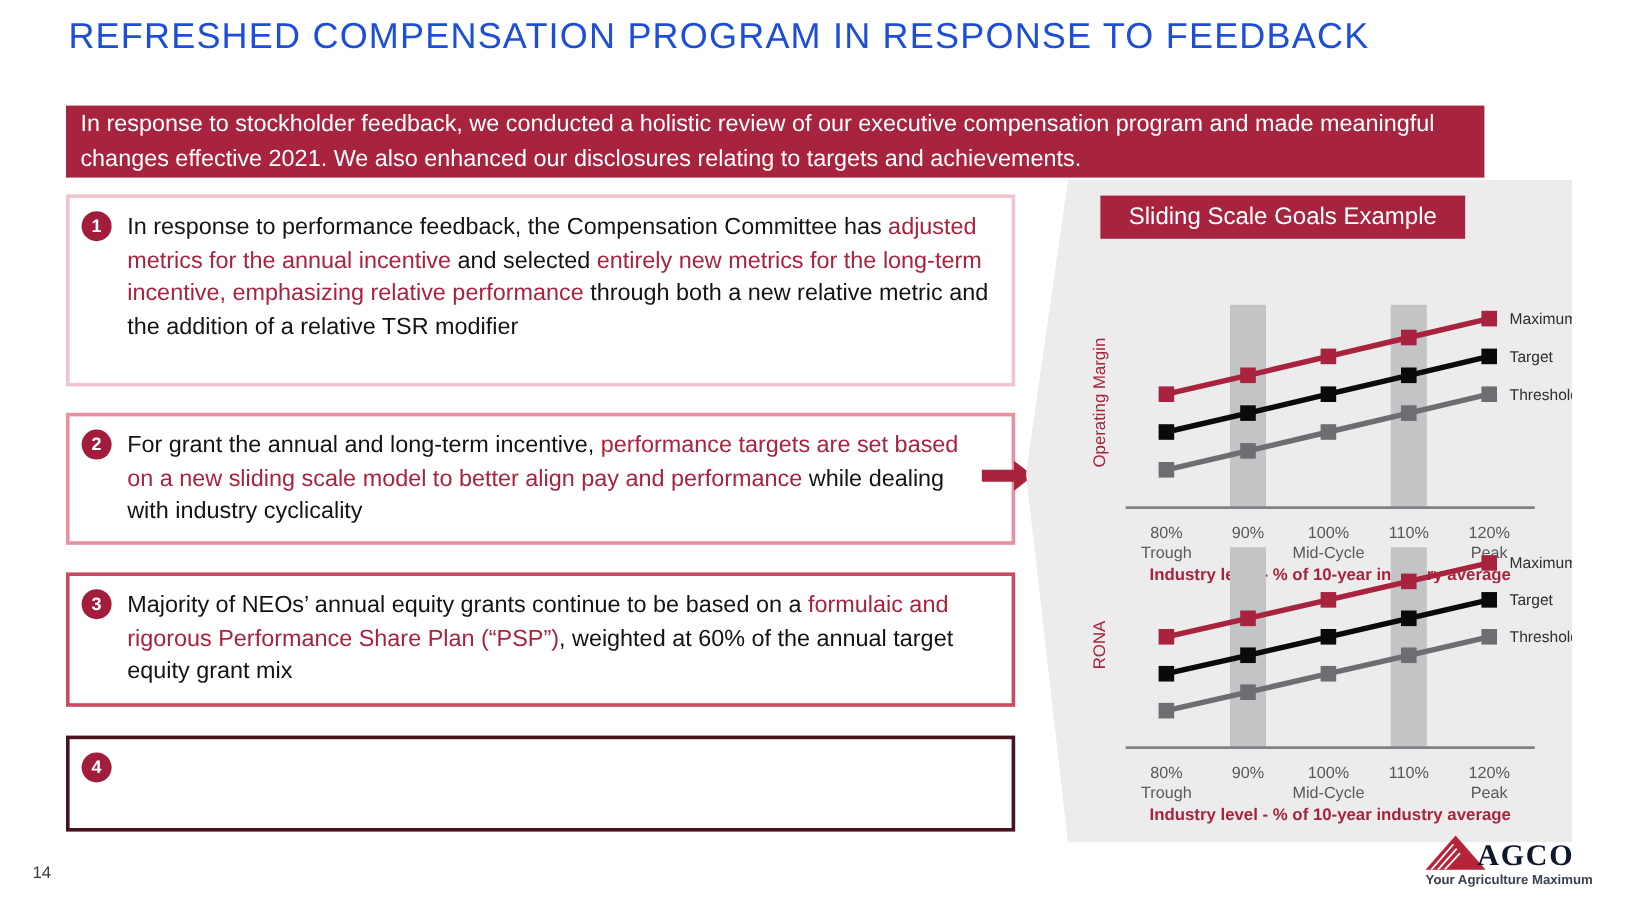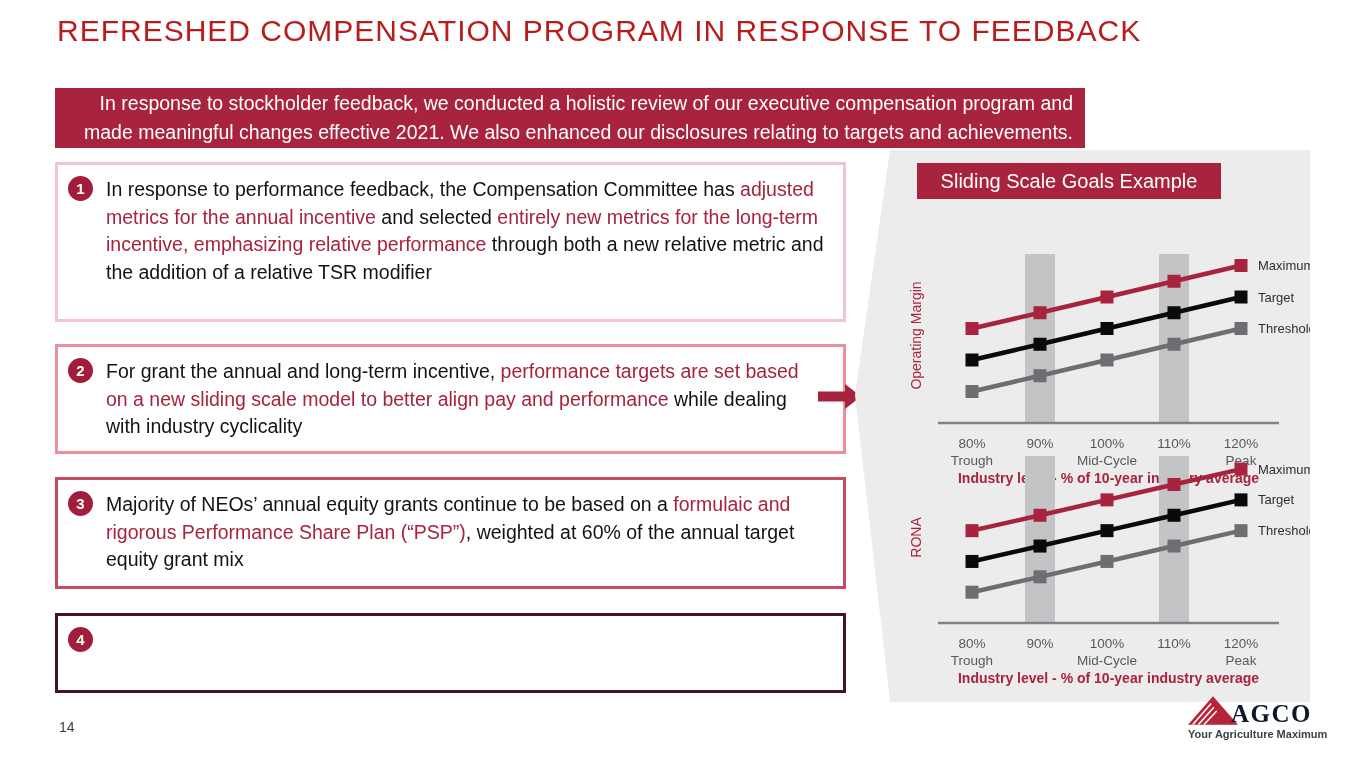--- a/index.html
+++ b/index.html
@@ -1,23 +1,23 @@
 <!DOCTYPE html>
 <html><head>
 <meta charset="utf-8">
 <style>
   html,body{margin:0;padding:0;background:#ffffff;}
   .slide{position:relative;width:1365px;height:768px;background:#ffffff;overflow:hidden;
          font-family:"Liberation Sans", sans-serif;}
 
   .page-title{position:absolute;left:57px;top:14px;font-size:30px;letter-spacing:1px;
-              color:#b91c1c;font-weight:400;white-space:nowrap;}
+              color:#1d4ed8;font-weight:400;white-space:nowrap;}
 
-  .banner{position:absolute;left:55px;top:88px;width:1030px;height:60px;background:#A7233E;
-          color:#ffffff;font-size:19.5px;line-height:29px;text-align:right;box-sizing:border-box;
+  .banner{position:absolute;left:55px;top:88px;width:1182px;height:60px;background:#A7233E;
+          color:#ffffff;font-size:19.5px;line-height:29px;text-align:left;box-sizing:border-box;
           display:flex;align-items:center;justify-content:center;padding:1px 12px;}
 
   .item{position:absolute;left:55px;width:791px;background:#ffffff;border:3px solid #ccc;
         box-sizing:border-box;padding:11px 18px 10px 48px;font-size:19.5px;line-height:27.5px;
         color:#131313;}
   .item .em{color:#A7233E;}
   .badge{position:absolute;left:10px;top:11px;width:25px;height:25px;border-radius:50%;
          background:#A21D3B;color:#ffffff;font-size:15px;font-weight:bold;
          display:flex;align-items:center;justify-content:center;}
   #item-0{top:162px;min-height:160px;}
@@ -34,21 +34,21 @@
   .chart{position:absolute;left:0;width:455px;}
   #chart-0{top:46px;height:290px;}
   #chart-1{top:290px;height:262px;}
   .chart text{font-family:"Liberation Sans", sans-serif;}
   .tick{font-size:13.5px;fill:#58595B;}
   .sub{font-size:13.5px;fill:#58595B;}
   .cap{font-size:14px;font-weight:bold;fill:#A7233E;}
   .leg{font-size:13px;fill:#2F2F2F;}
   .ylab{font-size:14px;fill:#A7233E;}
 
-  .page-number{position:absolute;left:27px;top:719px;font-size:14px;color:#3A3A3A;margin-left:32px;}
+  .page-number{position:absolute;left:27px;top:719px;font-size:14px;color:#3A3A3A;}
 
   .logo{position:absolute;left:1188px;top:695px;width:124px;}
   .logo-row{display:flex;align-items:flex-end;}
   .logo-word{font-size:25px;font-weight:bold;letter-spacing:1.5px;color:#0f172a;line-height:1;
              margin-left:-7px;font-family:Liberation Serif, serif;}
   .logo-tagline{font-size:11px;font-weight:bold;color:#39424C;margin-top:2px;white-space:nowrap;}
 </style>
 </head>
 <body>
 

